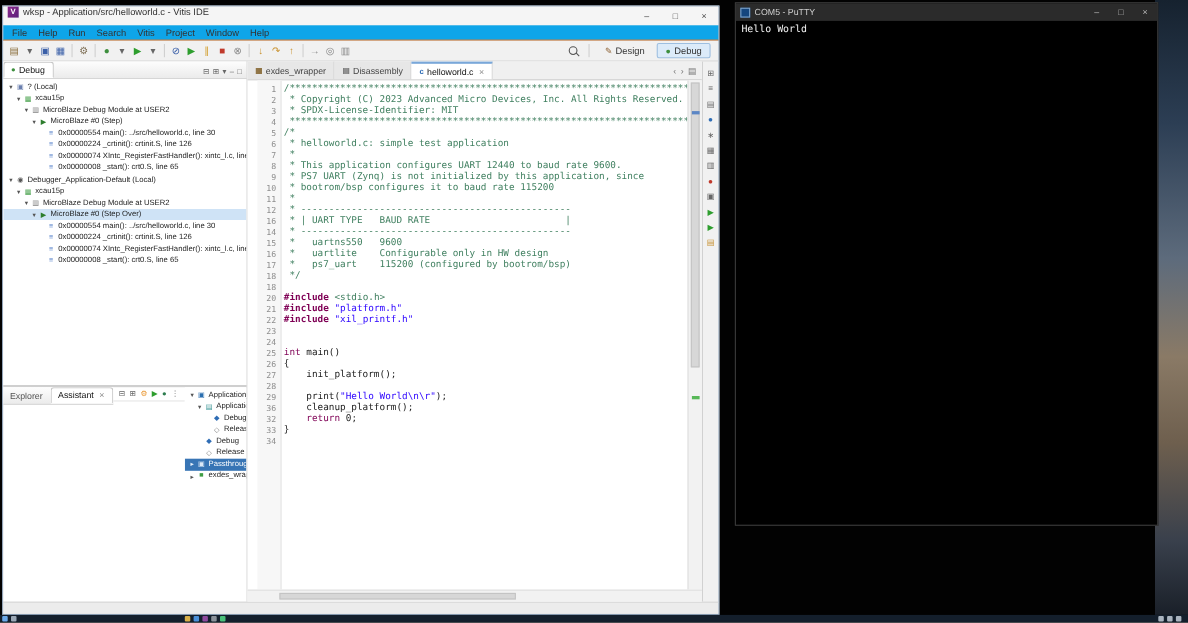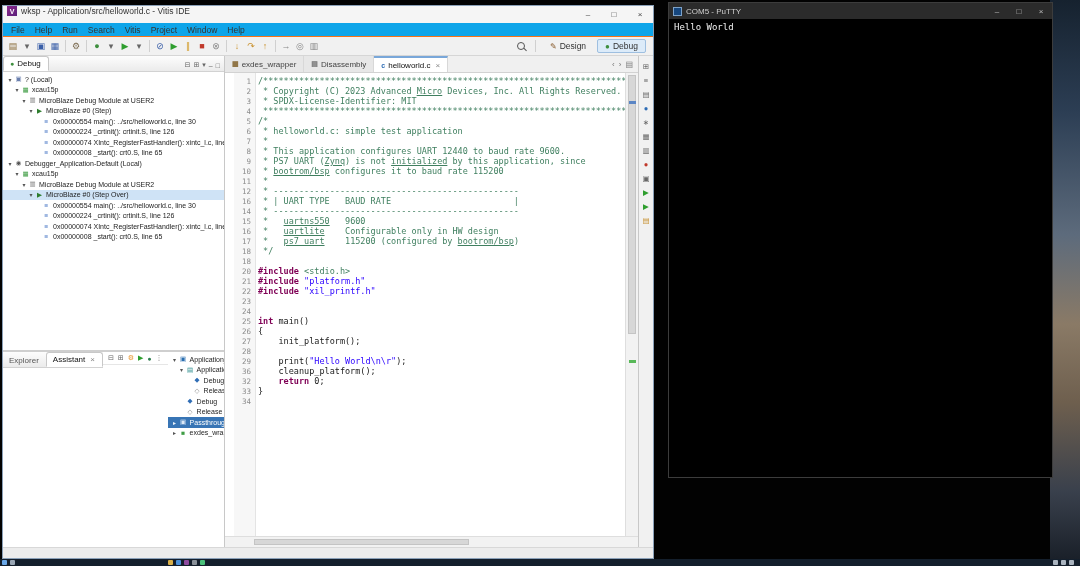--- a/index.html
+++ b/index.html
@@ -103,23 +103,23 @@
     background:#f7f7f7; border-right:1px solid #e4e4e4; }
   .code-line { display:flex; height:10px; align-items:center; position:relative; }
   .annot { width:9px; flex:none; position:relative; height:100%; }
   .ip-arrow { position:absolute; left:1px; top:2px; width:0; height:0;
     border-top:3px solid transparent; border-bottom:3px solid transparent; border-left:5px solid #2c72b8; }
   .lnum { width:21px; flex:none; text-align:right; padding-right:4px; color:#8d8d8d;
     font-family:"DejaVu Sans Mono",monospace; font-size:7.5px; position:relative; }
   .ltext { white-space:pre; padding:0 3px; font-family:"DejaVu Sans Mono",monospace; font-size:8.5px; display:inline-block; }
   .ltext.hl { background:#8ed88a; }
   .sty-c { color:#3f7f5f; } .sty-g { color:#3f7f5f; }
-  .sty-cu { color:#3f7f5f; text-decoration:underline; }
+  .sty-cu { color:#3f7f5f; }
   .sty-d { color:#7f0055; font-weight:bold; }
-  .sty-k { color:#7f0055; font-weight:bold; }
+  .sty-k { color:#7f0055; font-weight:normal; }
   .sty-s { color:#2a00ff; }
   .sty-p { color:#1a1a1a; }
 
   .vscroll { width:13px; flex:none; background:#f2f2f2; border-left:1px solid #dedede; position:relative; }
   .vthumb { position:absolute; left:2px; right:2px; top:2px; height:56%; background:#d7d7d7; border:1px solid #c4c4c4; }
   .vmark { position:absolute; left:3px; width:7px; height:3px; }
   .hscroll { height:11px; flex:none; background:#f2f2f2; border-top:1px solid #dedede; position:relative; }
   .hthumb { position:absolute; top:2px; bottom:2px; left:7%; width:52%; background:#d7d7d7; border:1px solid #c4c4c4; }
 
   

